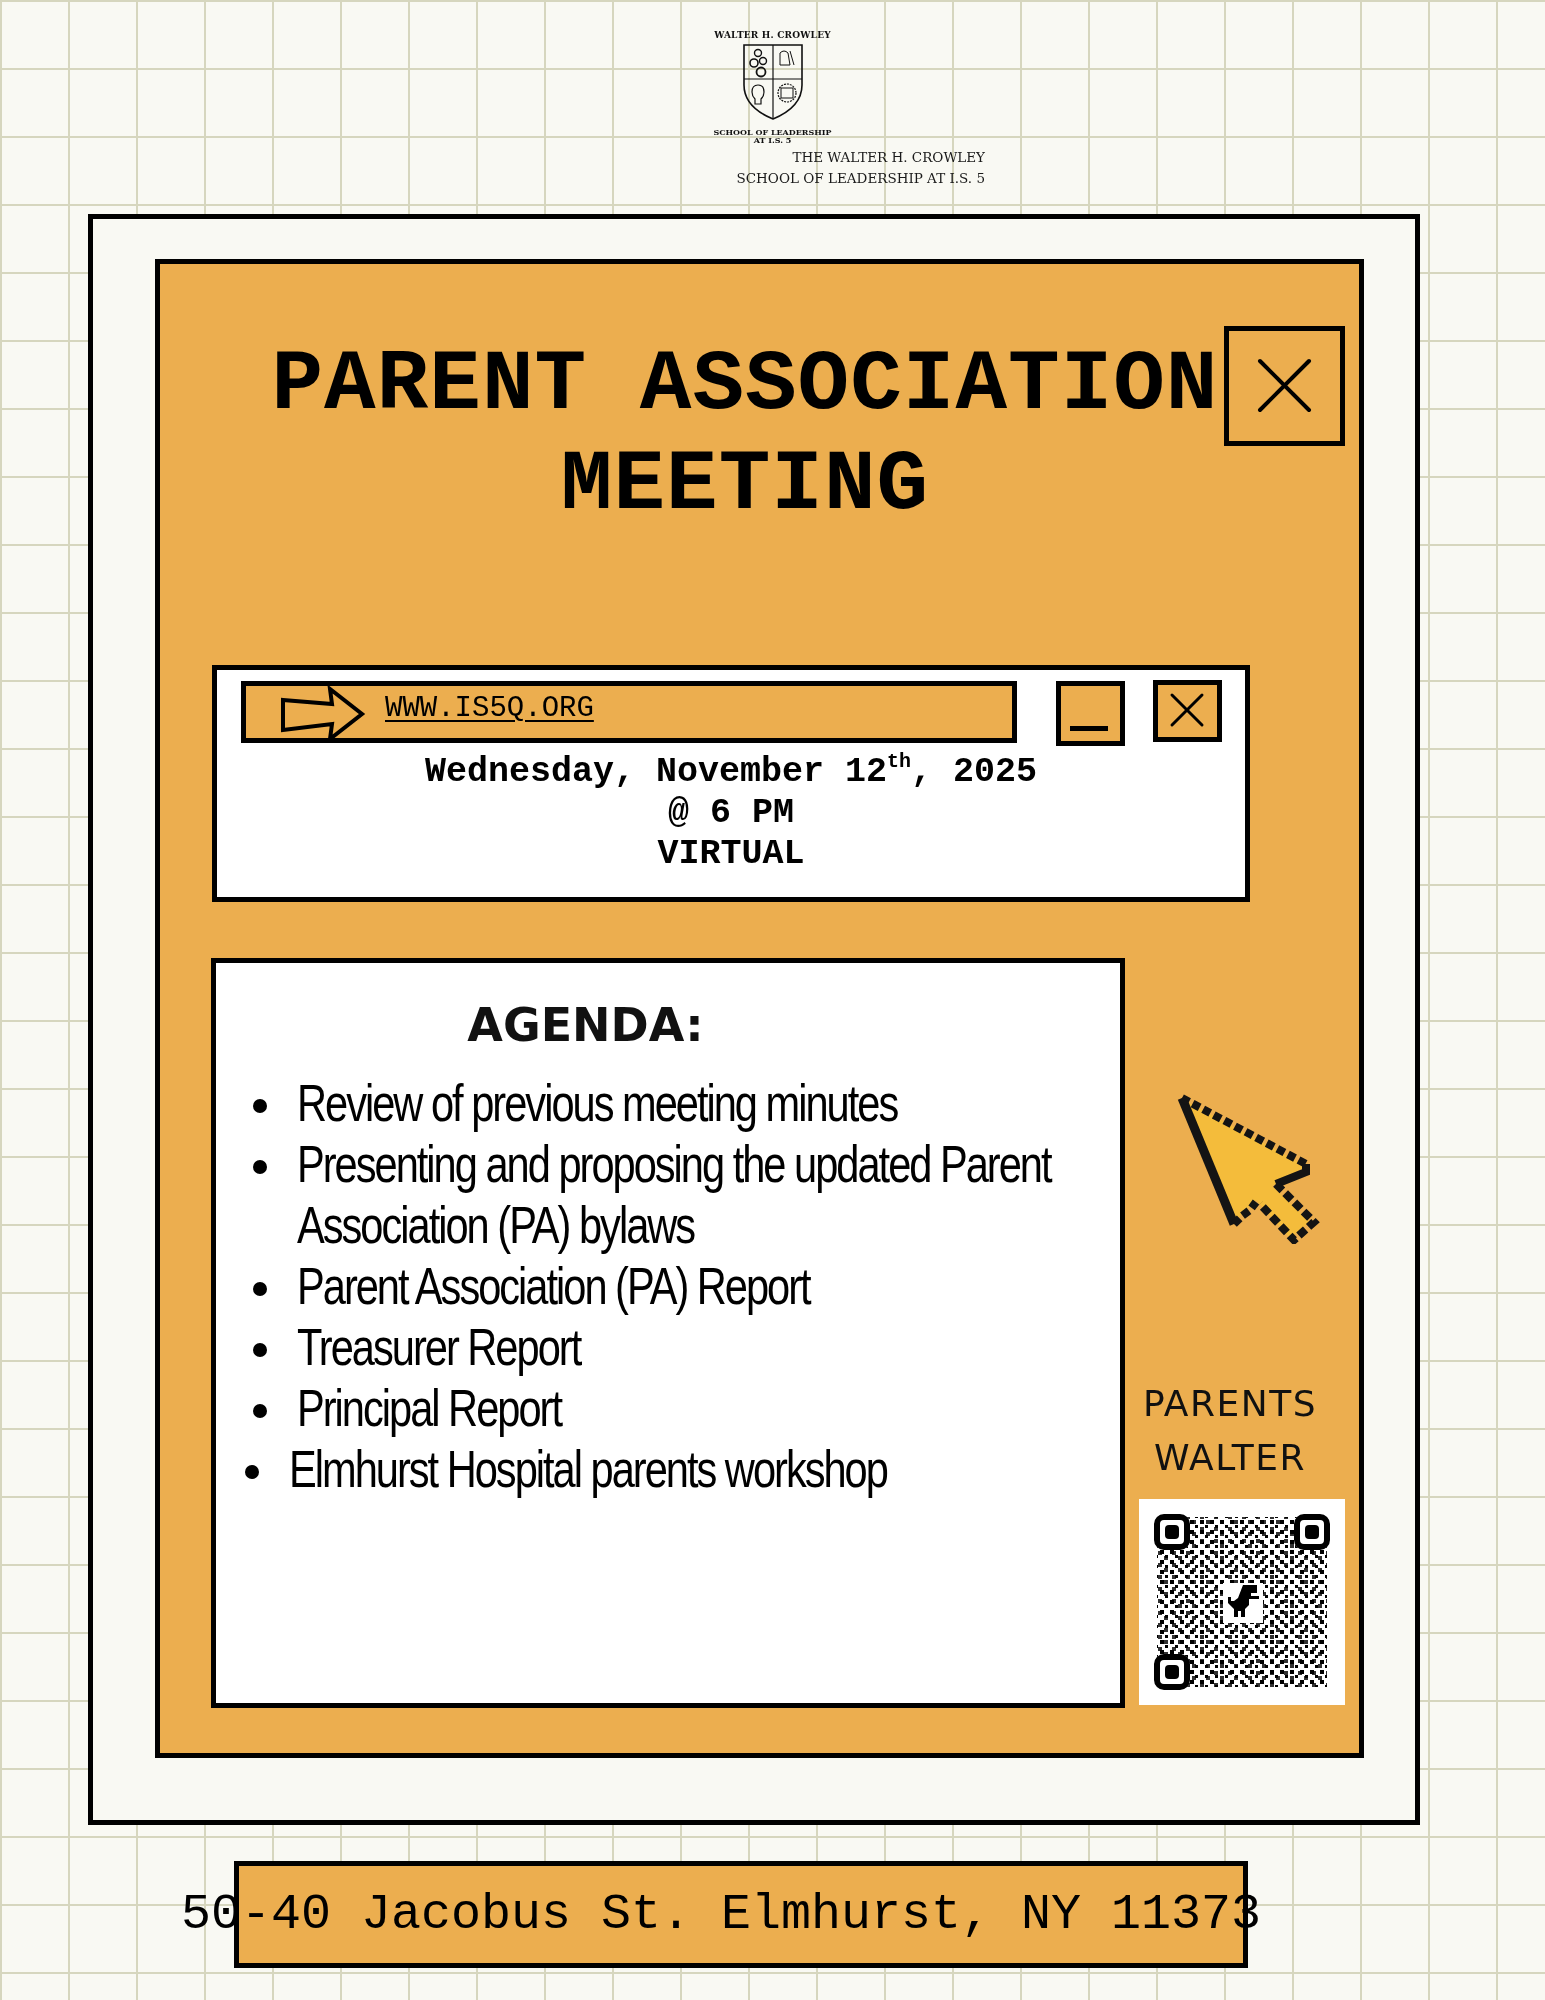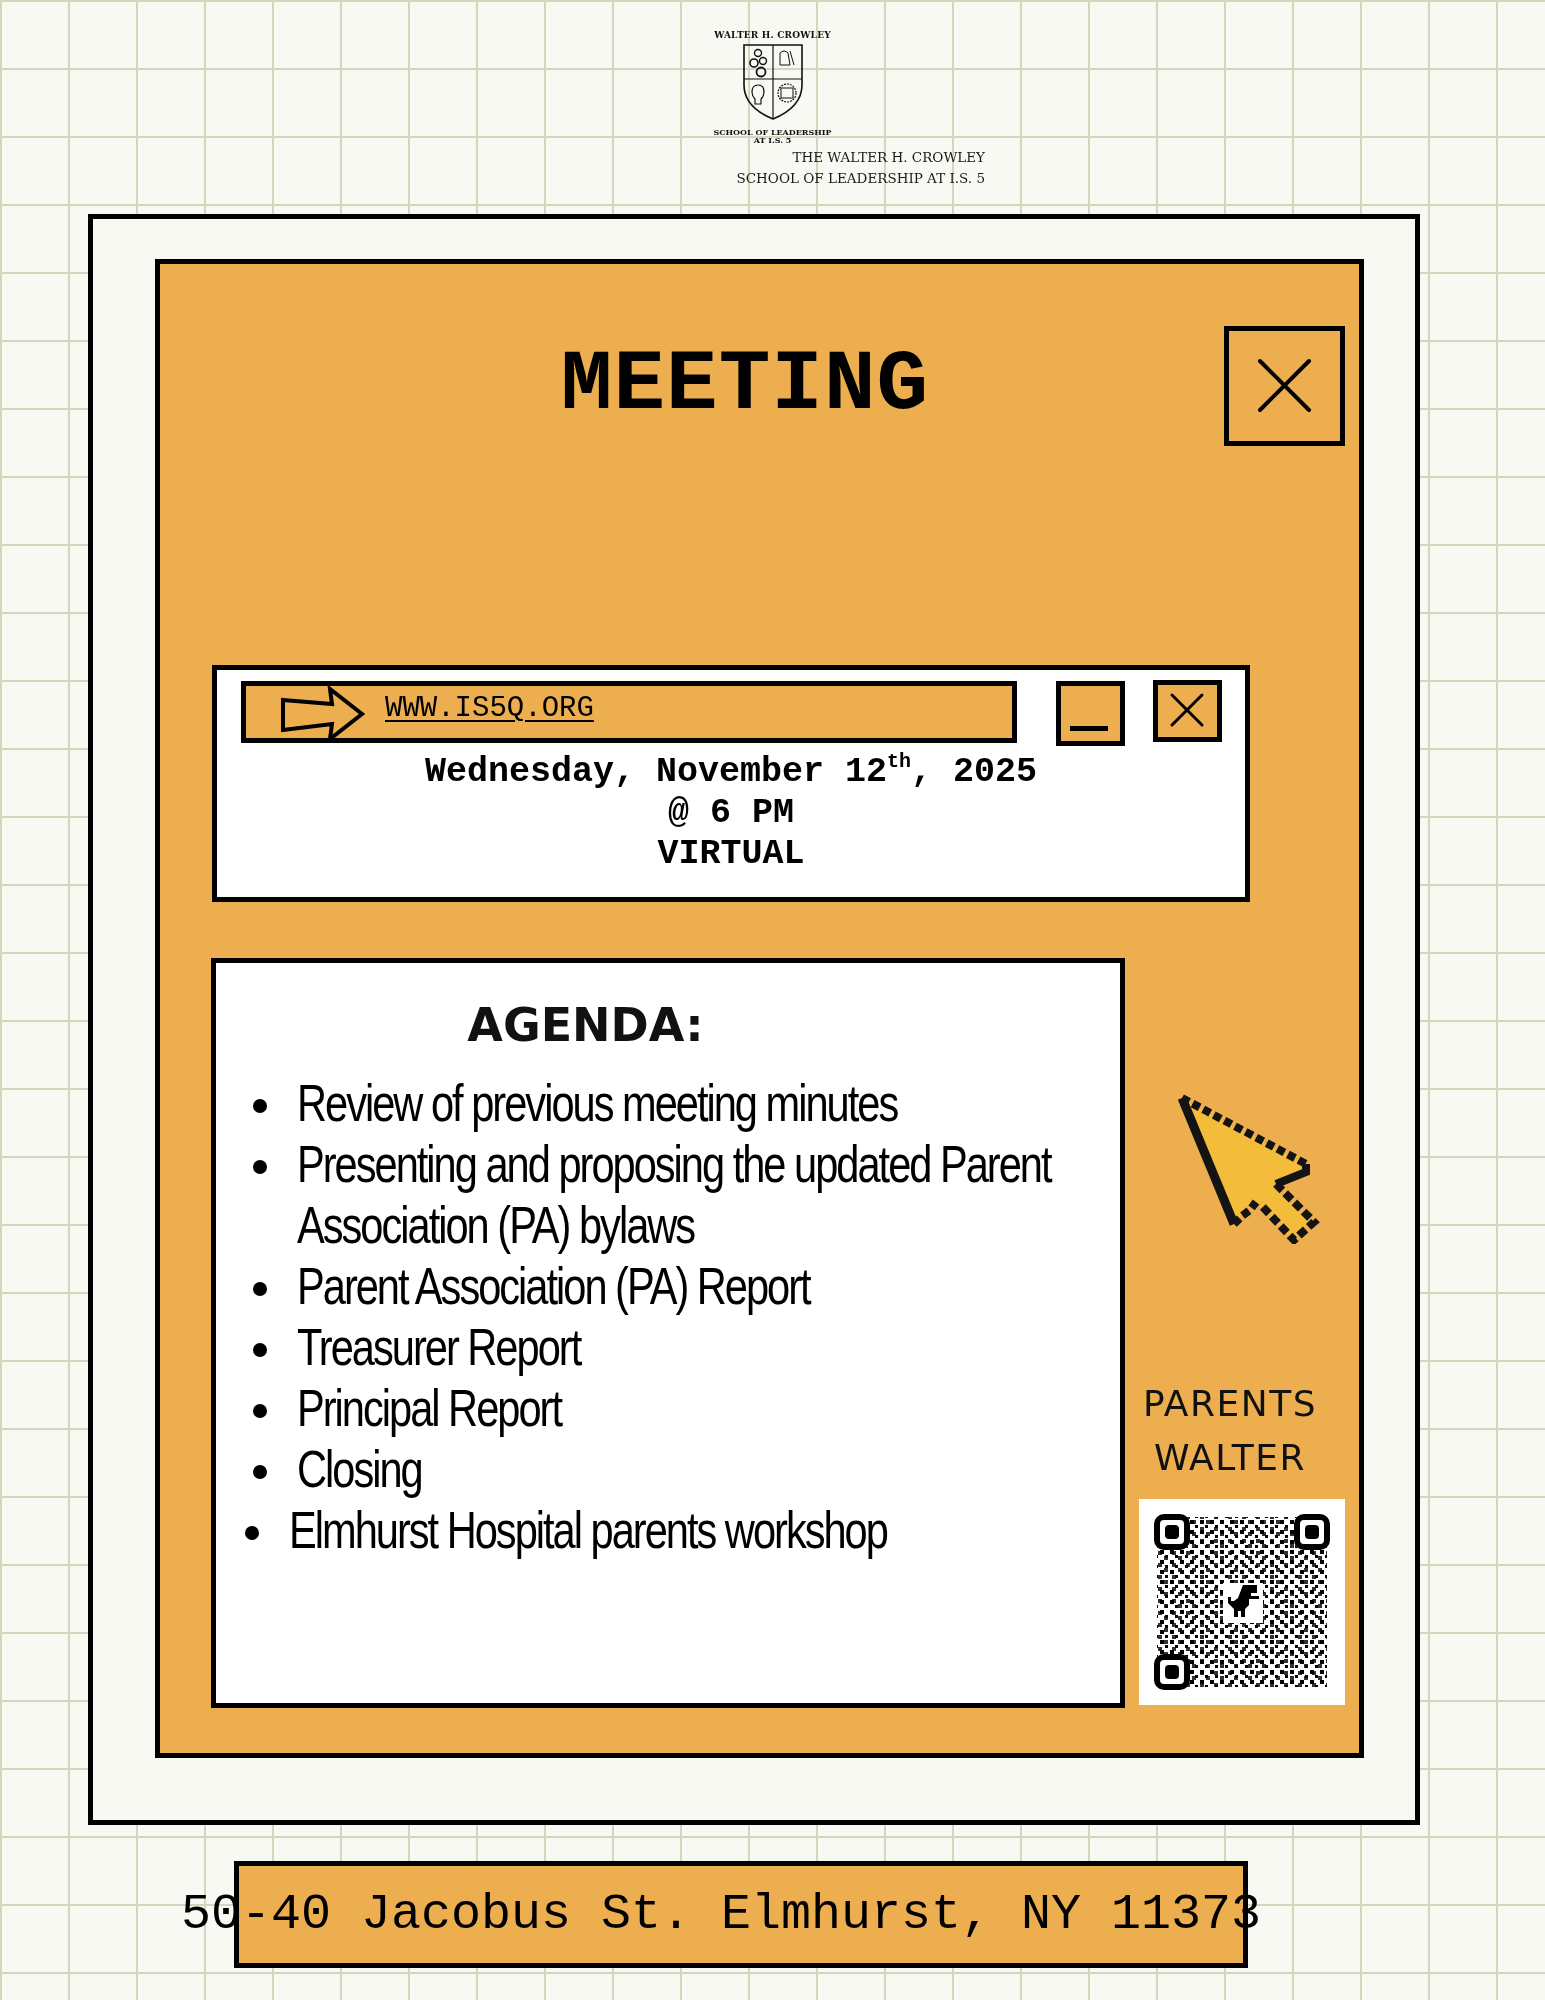--- a/index.html
+++ b/index.html
@@ -88,20 +88,21 @@
 </div>
 <div class="abs school-name">
   <div>THE WALTER H. CROWLEY</div>
   <div>SCHOOL OF LEADERSHIP AT I.S. 5</div>
 </div>
 
 <div class="abs outer-frame"></div>
 <div class="abs orange-panel"></div>
 
 <div class="abs title">
+  <div>PARENT ASSOCIATION</div>
   <div>MEETING</div>
 </div>
 
 <div class="abs big-close">
   <svg width="111" height="110" viewBox="0 0 111 110">
     <line x1="31" y1="30" x2="80" y2="79" stroke="#000" stroke-width="4" stroke-linecap="round"></line>
     <line x1="80" y1="30" x2="31" y2="79" stroke="#000" stroke-width="4" stroke-linecap="round"></line>
   </svg>
 </div>
 
@@ -127,21 +128,20 @@
 </div>
 
 <div class="abs agenda-box"></div>
 <div class="abs agenda-title"><span>AGENDA:</span></div>
 <ul class="abs agenda-list">
   <li><span class="txt">Review of previous meeting minutes</span></li>
   <li><span class="txt">Presenting and proposing the updated Parent Association (PA) bylaws</span></li>
   <li><span class="txt">Parent Association (PA) Report</span></li>
   <li><span class="txt">Treasurer Report</span></li>
   <li><span class="txt">Principal Report</span></li>
-  <li><span class="txt">Closing</span></li>
   <li class="last"><span class="txt">Elmhurst Hospital parents workshop</span></li>
 </ul>
 
 <svg class="abs cursor" viewBox="0 0 152 150">
   <polygon points="8,6 130,72 96,92 134,128 114,144 80,106 58,128" fill="#F4BC3B"></polygon>
   <polyline points="6,4 58,130" fill="none" stroke="#141414" stroke-width="9"></polyline>
   <polyline points="58,130 66,122 74,116 80,108" fill="none" stroke="#141414" stroke-width="8" stroke-dasharray="8 4"></polyline>
   <polyline points="6,4 130,70" fill="none" stroke="#141414" stroke-width="8" stroke-dasharray="8 4"></polyline>
   <polyline points="130,70 130,78 100,90" fill="none" stroke="#141414" stroke-width="8"></polyline>
   <polyline points="100,90 138,128 118,146 84,110" fill="none" stroke="#141414" stroke-width="8" stroke-dasharray="9 4"></polyline>

